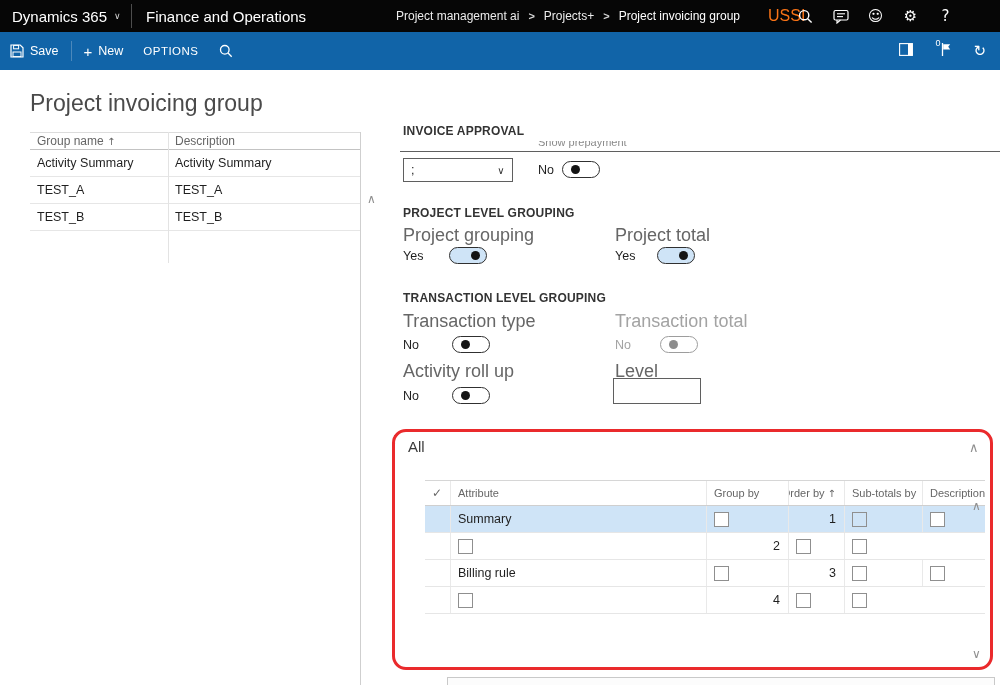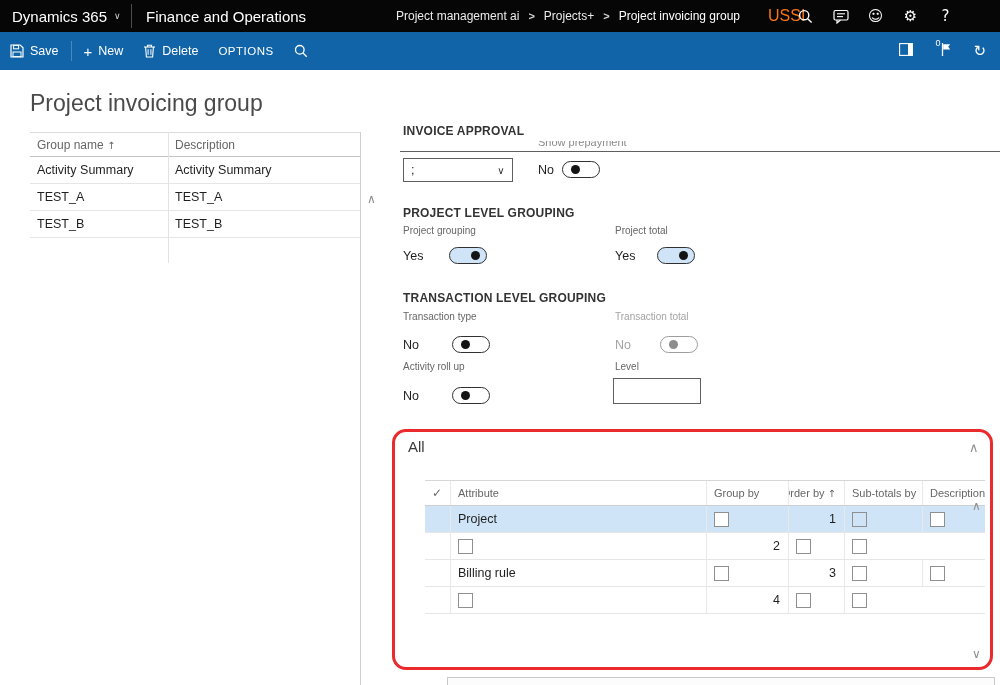--- a/index.html
+++ b/index.html
@@ -27,29 +27,29 @@
   .options{letter-spacing:.5px;font-size:11.5px}
   .cmd-right{position:absolute;right:14px;top:0;height:38px;display:flex;align-items:center;gap:22px}
   .sup0{font-size:9px;vertical-align:top;position:relative;top:-5px;margin-right:1px}
   .refresh{font-family:"DejaVu Sans",sans-serif;font-size:15px}
   
   .page-title{position:absolute;left:30px;top:90px;font-size:23px;color:#4a4a4a;font-weight:400}
   
   .list{position:absolute;left:30px;top:132px;width:330px;font-size:12.5px}
   .lrow{display:grid;grid-template-columns:138px 192px;height:27px;border-bottom:1px solid #e6e6e6;align-items:center}
   .lrow>div{padding-left:7px;overflow:hidden;white-space:nowrap}
-  .lhead{height:25px;border-top:1px solid #dcdcdc;border-bottom:1px solid #c3c3c3;color:#666;font-size:12px}
+  .lhead{height:18px;border-top:1px solid #dcdcdc;border-bottom:1px solid #c3c3c3;color:#666;font-size:12px}
   .colline{position:absolute;left:138px;top:0;width:1px;height:131px;background:#e3e3e3}
   .selected{background:#cfe4f7}
   .sortarrow{font-size:10px;font-family:"DejaVu Sans",sans-serif}
   .panel-divider{position:absolute;left:360px;top:132px;width:1px;height:553px;background:#cfcfcf}
   .chev{color:#8f8f8f;font-family:"DejaVu Sans",sans-serif;font-size:12px;line-height:1}
   
   .sec-title{font-size:12px;font-weight:700;color:#333;letter-spacing:.2px}
-  .f-label{font-size:10px;color:#666}
+  .f-label{font-size:18px;color:#666}
   .f-label.dis{color:#a3a3a3}
   .f-value{font-size:12.5px;color:#1f1f1f}
   .f-value.dis{color:#a3a3a3}
   .toggle{width:38px;height:17px;border:1px solid #303030;border-radius:9px;position:absolute;background:#fff}
   .toggle.on{background:#cfe4f7}
   .toggle .knob{position:absolute;top:3px;width:9px;height:9px;border-radius:50%;background:#141414}
   .toggle.on .knob{right:6px}
   .toggle.off .knob{left:8px}
   .toggle.dis{border-color:#9d9d9d}
   .toggle.dis .knob{background:#8d8d8d}
@@ -126,30 +126,20 @@
         <rect x="3.6" y="1.4" width="5" height="3.4" fill="none" stroke="#fff" stroke-width="1"></rect>
         <rect x="3" y="8" width="8" height="4.6" fill="none" stroke="#fff" stroke-width="1"></rect>
       </svg>
     <span>Save</span>
   </div>
   <div class="cmdsep"></div>
   <div class="cmd">
     <span class="plus">+</span>
     <span>New</span>
   </div>
-  <div class="cmd">
-    <svg width="13" height="14" viewBox="0 0 13 14">
-        <line x1="1" y1="3" x2="12" y2="3" stroke="#fff" stroke-width="1.1"></line>
-        <path d="M4.5 3 V1.3 h4 V3" fill="none" stroke="#fff" stroke-width="1.1"></path>
-        <path d="M2.6 3 l.8 10 h6.2 l.8 -10" fill="none" stroke="#fff" stroke-width="1.1"></path>
-        <line x1="5.1" y1="5.2" x2="5.1" y2="10.8" stroke="#fff" stroke-width="1"></line>
-        <line x1="7.9" y1="5.2" x2="7.9" y2="10.8" stroke="#fff" stroke-width="1"></line>
-      </svg>
-    <span>Delete</span>
-  </div>
   <div class="cmd options">
     <span>OPTIONS</span>
   </div>
   <div class="cmd">
     <svg width="14" height="14" viewBox="0 0 15 15">
         <circle cx="6.2" cy="6.2" r="4.6" fill="none" stroke="#fff" stroke-width="1.4"></circle>
         <line x1="9.7" y1="9.7" x2="13.6" y2="13.6" stroke="#fff" stroke-width="1.4"></line>
       </svg>
   </div>
   <div class="cmd-right">
@@ -253,21 +243,21 @@
     <div>Group by</div>
     <div class="num">
       <span>Order by</span>&nbsp;<span class="sortarrow">↑</span>
     </div>
     <div>Sub-totals by</div>
     <div>Description</div>
   </div>
 
   <div class="arow sel">
     <div></div>
-    <div>Project</div>
+    <div>Summary</div>
     <div>
         <span class="cb"></span>
       </div>
     <div class="num">1</div>
     <div>
         <span class="cb tint"></span>
       </div>
     <div>
         <span class="cb"></span>
       </div>

